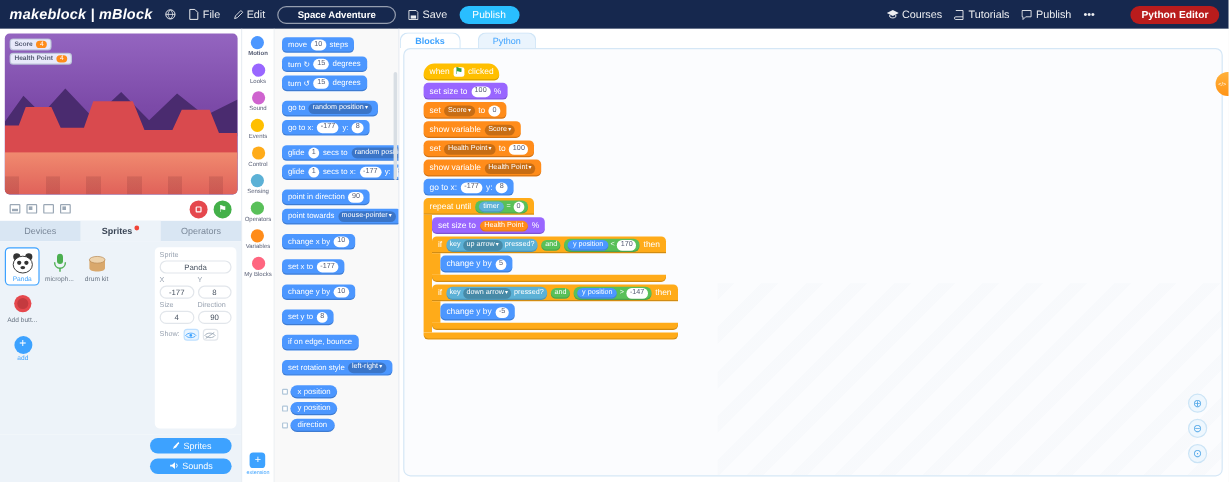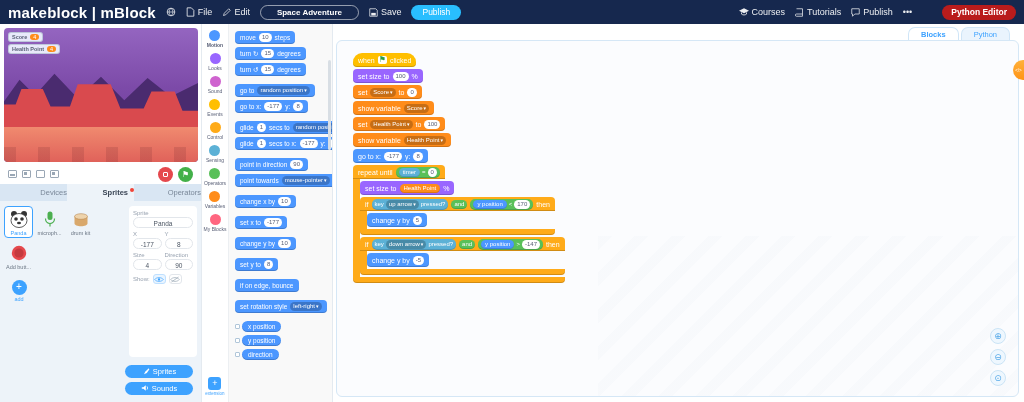--- a/index.html
+++ b/index.html
@@ -2,21 +2,21 @@
 <html><head>
 <meta charset="utf-8">
 <style>
   * { margin:0; padding:0; box-sizing:border-box; }
   body { font-family:"Liberation Sans","DejaVu Sans",sans-serif; background:#e8e8e8; }
   .app { position:relative; width:1024px; height:402px; background:#fff; overflow:hidden; }
 
   
   .topbar { height:24px; background:#16284E; display:flex; align-items:center; justify-content:space-between; padding:0 8px; color:#fff; font-size:9px; }
   .tb-group { display:flex; align-items:center; gap:10px; }
-  .logo { font-weight:bold; font-size:15px; letter-spacing:.2px; cursor:pointer; }
+  .logo { font-weight:bold; font-size:12px; letter-spacing:.2px; cursor:pointer;font-style:italic; }
   .tb-item { display:flex; align-items:center; gap:3px; opacity:.92; cursor:pointer; white-space:nowrap; }
   .tb-item svg { display:block; }
   .project-pill { border:1px solid rgba(255,255,255,.55); border-radius:9px; padding:2px 16px; font-size:8px; min-width:90px; text-align:center;font-weight:bold; }
   .publish-btn { border:none; border-radius:9px; padding:2.5px 11px; color:#fff; font-size:8.5px; cursor:pointer; font-family:inherit; }
   .python-btn { border:none; border-radius:9px; padding:2.5px 9px; color:#fff; font-size:8.5px; cursor:pointer; font-family:inherit; font-weight:bold; }
 
   
   .main { display:flex; height:378px; }
   .left-pane { width:202px; display:flex; flex-direction:column; border-right:1px solid #E4EAF0; background:#fff; }
 
@@ -42,21 +42,21 @@
   .st-icon.b::after { content:""; position:absolute; left:1px; right:1px; bottom:1px; height:2px; background:#9AA7B5; }
   .st-icon.c::after { content:""; position:absolute; left:1px; top:1px; width:3px; height:3px; background:#9AA7B5; }
   .st-spacer { flex:1; }
   .run-btn, .stop-btn { width:15px; height:15px; border-radius:50%; display:flex; align-items:center; justify-content:center; cursor:pointer; }
   .stop-btn { background:#E5484D; }
   .stop-btn .sq { width:5px; height:5px; border:1.2px solid #fff; border-radius:1px; }
   .run-btn { background:#43B049; color:#fff; font-size:8px; }
 
   
   #pane-tabs { height:17px; display:flex; background:#D9E6F3; }
-  .pane-tab { flex:1; display:flex; align-items:center; justify-content:flex-end; gap:2px; font-size:7.5px; color:#7A8899; cursor:pointer; position:relative; }
+  .pane-tab { flex:1; display:flex; align-items:center; justify-content:center; gap:2px; font-size:7.5px; color:#7A8899; cursor:pointer; position:relative; }
   .pane-tab.active { background:#EDF3F9; color:#3B4656; font-weight:bold; }
   .red-dot { width:4px; height:4px; border-radius:50%; background:#F04438; position:relative; top:-3px; }
 
   
   .sprite-content { flex:1; background:#EDF3F9; display:flex; padding:5px 4px; gap:4px; overflow:hidden; }
   .sprite-list-wrap { flex:1; display:flex; flex-direction:column; }
   #sprite-list { display:flex; flex-wrap:wrap; gap:2px; }
   .sprite-card { width:29px; padding:2px 1px 1px; border:1px solid transparent; border-radius:4px; cursor:pointer; text-align:center; }
   .sprite-card.sel { background:#fff; border-color:#3DA2FF; }
   .sprite-thumb { width:22px; height:20px; margin:0 auto; }
@@ -114,21 +114,21 @@
   .c-head { border-radius:4px 4px 0 0; }
   .c-body { display:flex; align-items:stretch; }
   .c-strip { width:7px; flex:none; }
   .c-kids { display:flex; flex-direction:column; gap:2px; padding:2px 0; }
   .c-foot { height:6px; width:100%; border-radius:0 0 4px 4px; box-shadow:inset 0 -1px 0 rgba(0,0,0,.18); }
   #script-root { position:absolute; left:16px; top:12px; display:flex; flex-direction:column; gap:2px; align-items:flex-start; }
   #script-root .blk { height:14px; font-size:7px; }
 
   
   .scripts-pane { flex:1; position:relative; background:#fff; display:flex; flex-direction:column; }
-  .code-tabs { height:16px; display:flex; justify-content:flex-end; align-items:flex-end; padding-right:14px; gap:2px; }
+  .code-tabs { height:16px; display:flex; align-items:flex-end; padding-right:14px; gap:14px; }
   .code-tab { border:1px solid #CFE5F7; border-bottom:none; border-radius:7px 7px 0 0; padding:2px 12px 1px; font-size:7.5px; color:#3DA2FF; background:#EAF4FD; cursor:pointer; }
   .code-tab.active { background:#fff; font-weight:bold; }
   .canvas { flex:1; margin:0 5px 5px 3px; border:1px solid #D5E7F6; border-radius:6px; position:relative; background:#FBFCFE; overflow:hidden; }
   .watermark { position:absolute; right:0; bottom:0; width:420px; height:160px; opacity:.5;
     background:repeating-linear-gradient(135deg, rgba(120,150,180,.05) 0 10px, transparent 10px 26px); }
   .zoom-controls { position:absolute; right:12px; bottom:10px; display:flex; flex-direction:column; gap:5px; }
   .zoom-btn { width:16px; height:16px; border-radius:50%; background:#EEF7FE; border:1px solid #CBE4F6; color:#54A8E8; font-size:9px; display:flex; align-items:center; justify-content:center; cursor:pointer; }
   .code-handle { position:absolute; right:0; top:36px; width:11px; height:20px; border-radius:10px 0 0 10px; background:linear-gradient(#FFB13B,#FF9416); color:#fff; font-size:4.5px; display:flex; align-items:center; justify-content:center; cursor:pointer; z-index:5; }
 </style>
 </head>

